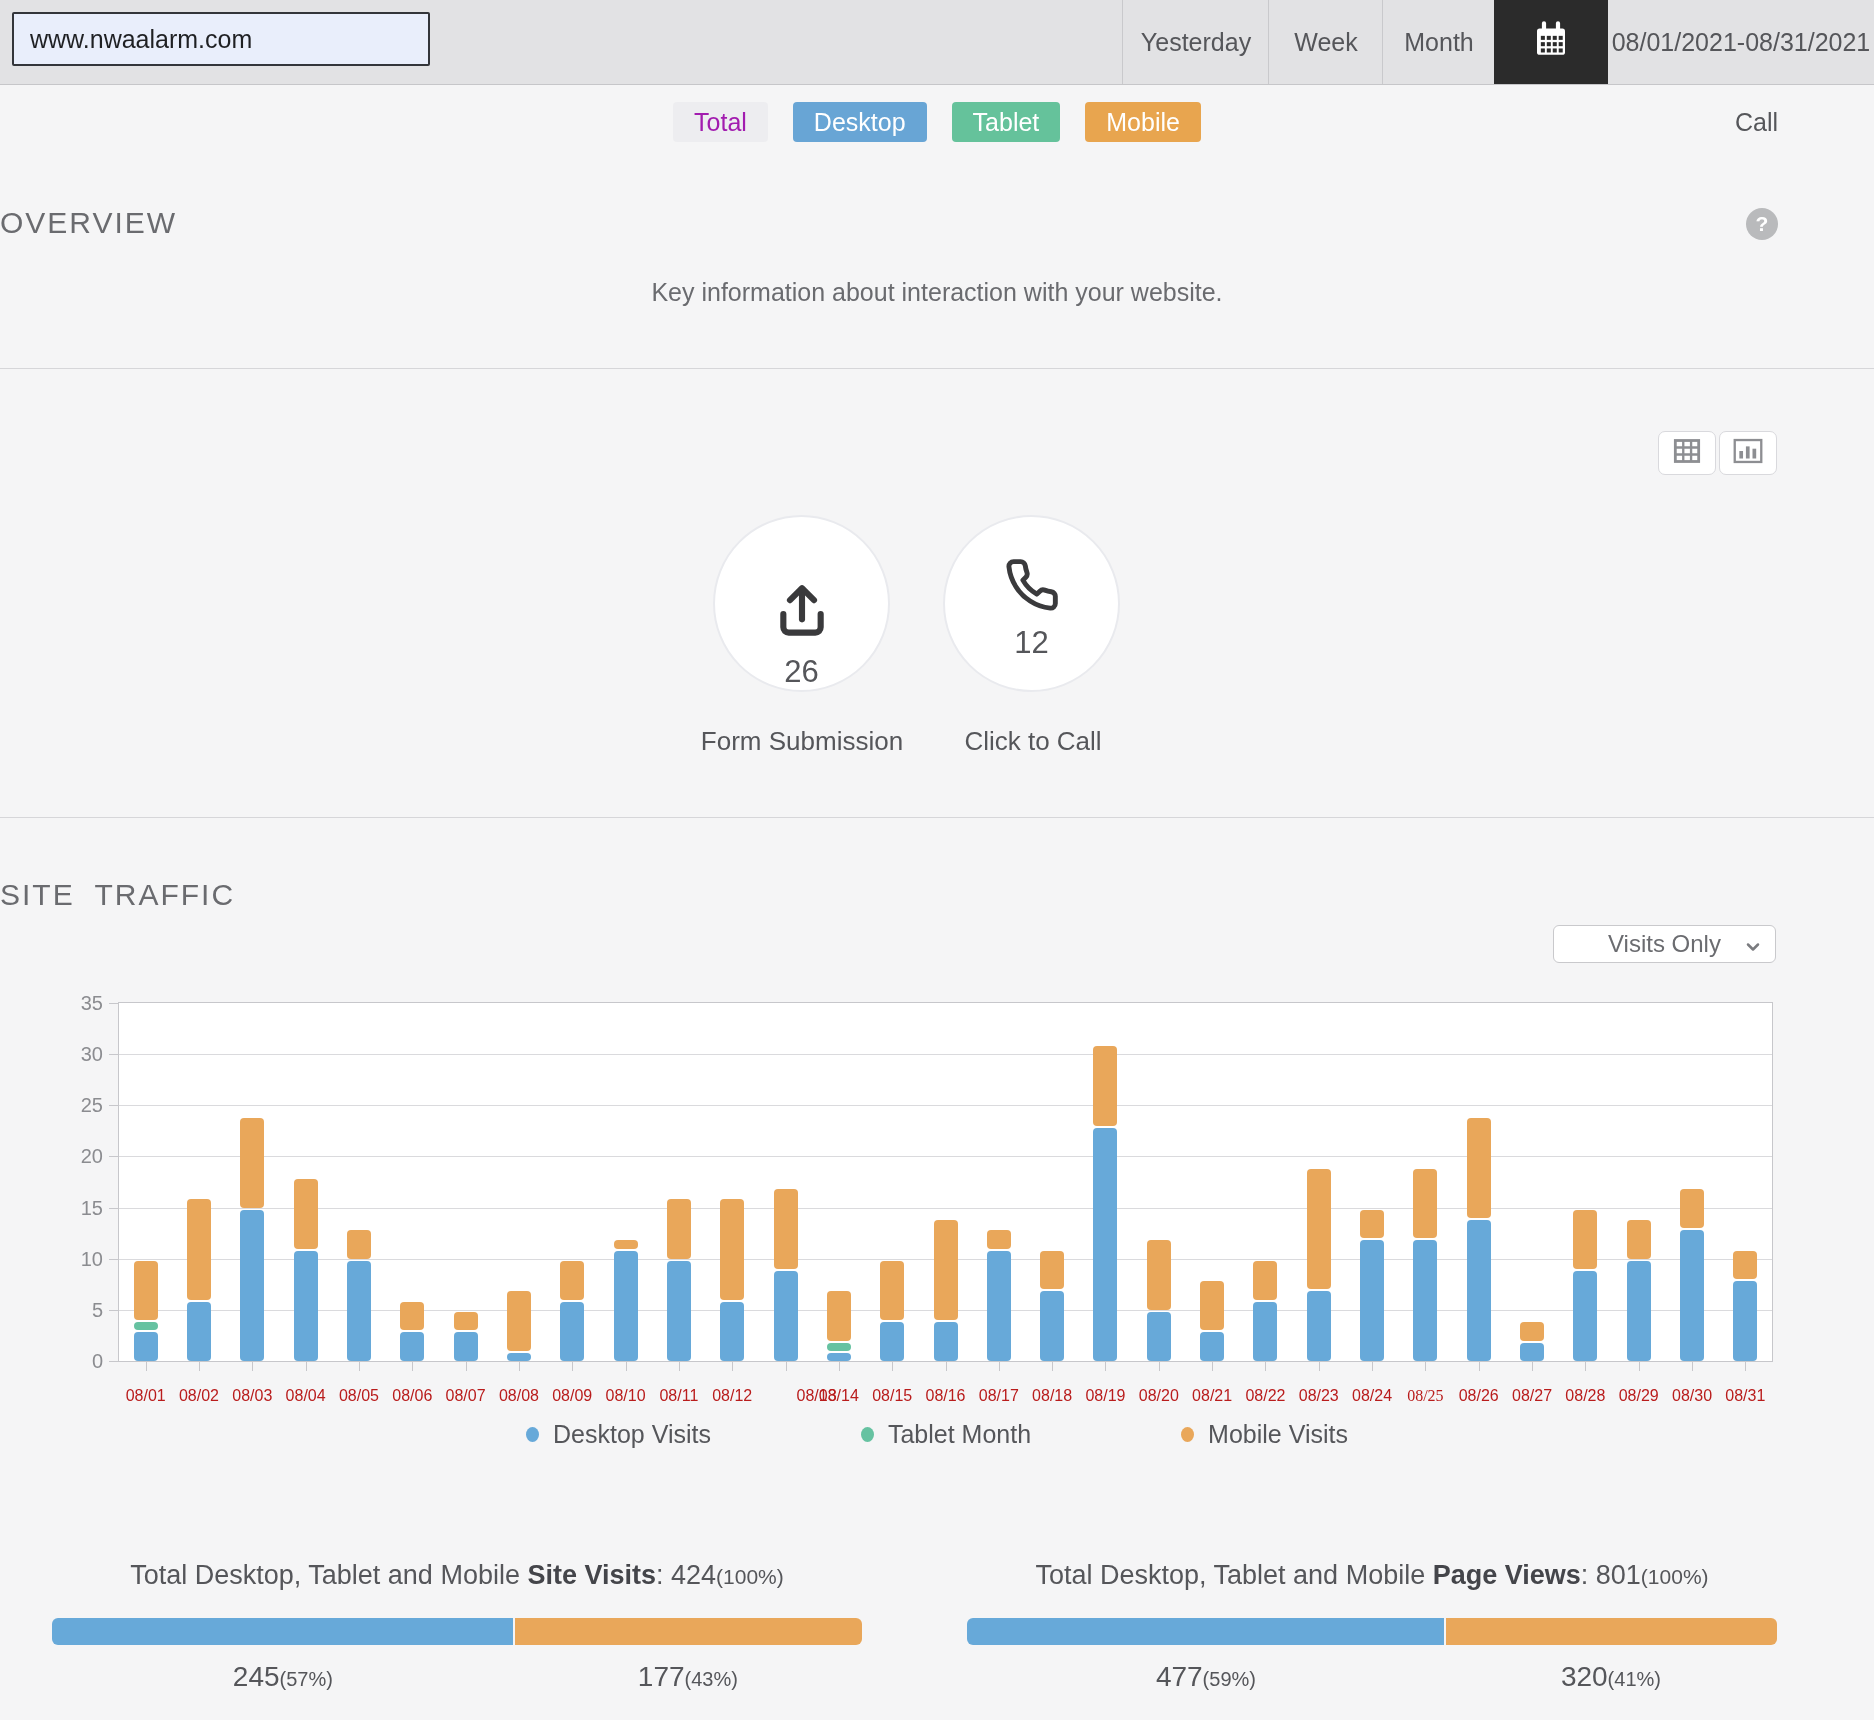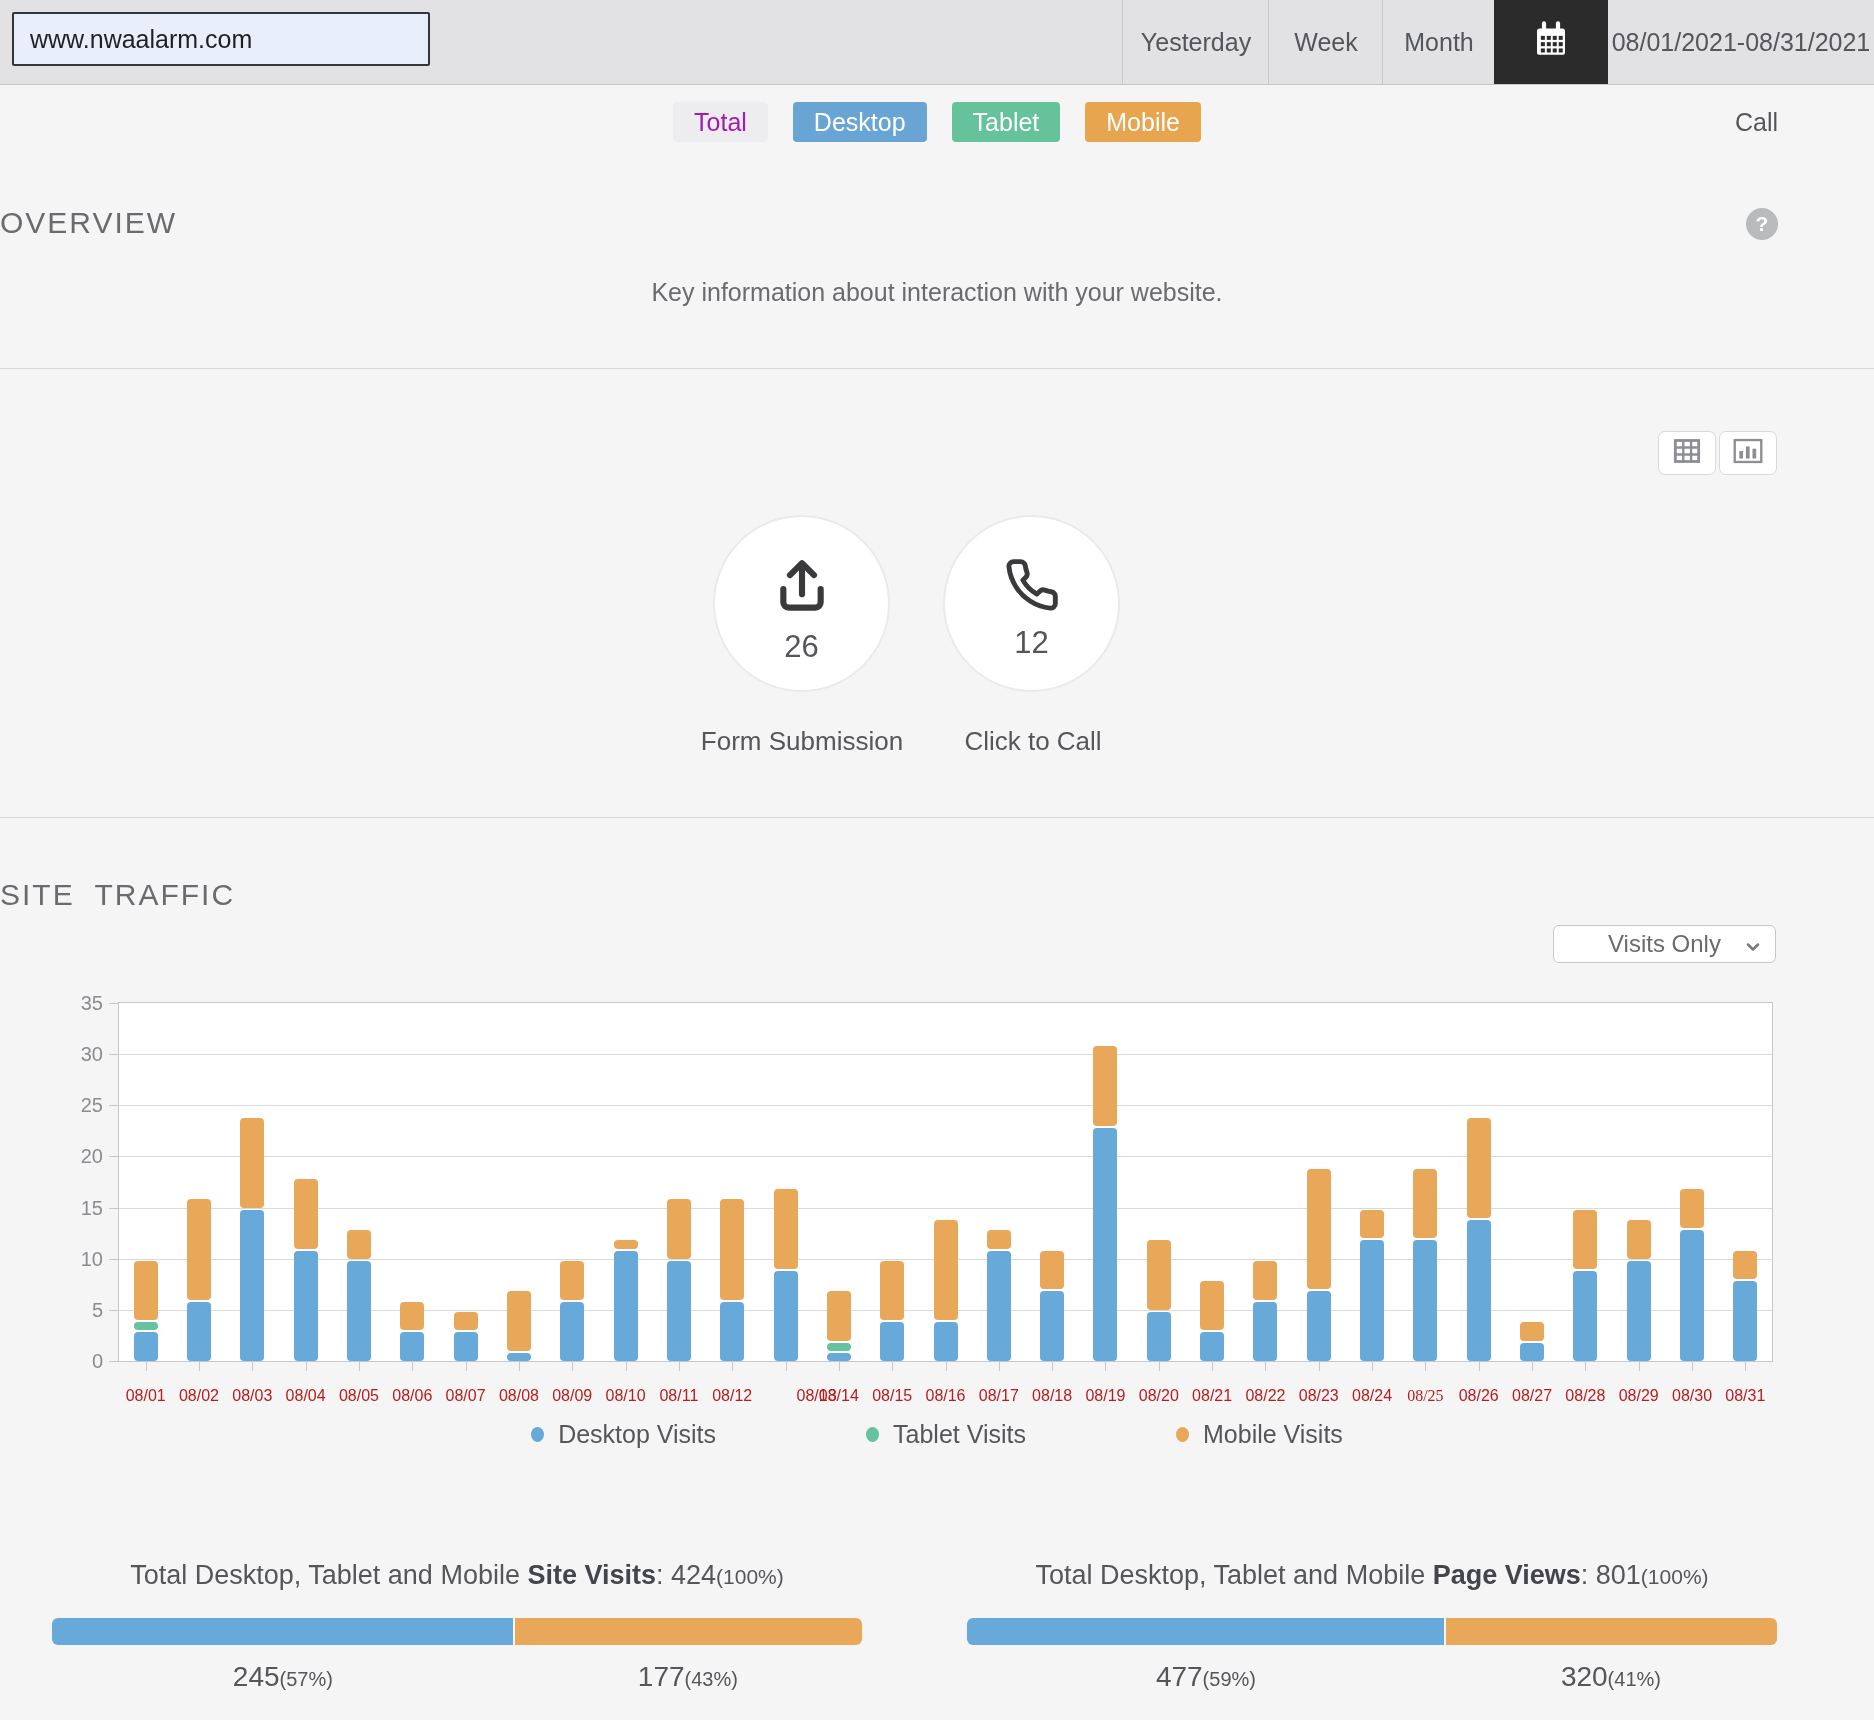--- a/index.html
+++ b/index.html
@@ -38,21 +38,21 @@
           background:#b9babc;color:#fff;font-size:21px;font-weight:bold;
           display:flex;align-items:center;justify-content:center;cursor:pointer;}
 
   
   .toggle-btn{position:absolute;top:431px;width:56px;height:42px;background:#fff;
           border:1px solid #d9d9dd;border-radius:7px;display:flex;align-items:center;justify-content:center;cursor:pointer;}
   .tg-table{left:1658px;} .tg-chart{left:1719px;}
   .stat-circle{position:absolute;top:515px;width:177px;height:177px;border-radius:50%;
           background:#fff;border:2px solid #e9eaee;box-sizing:border-box;
           display:flex;flex-direction:column;align-items:center;padding-top:36px;}
-  .circle-1{left:713px;} .circle-2{left:943px;}
+  .circle-1{left:713px;justify-content:flex-end;} .circle-2{left:943px;}
   .stat-value{font-size:31px;color:#55565a;margin-top:8px;}
   .stat-label{position:absolute;top:726px;width:340px;text-align:center;font-size:26px;color:#55565a;}
   .lab-1{left:632px;} .lab-2{left:863px;}
 
   
   .dropdown{position:absolute;left:1553px;top:925px;width:223px;height:38px;background:#fff;
           border:1px solid #c9c9cc;border-radius:6px;box-sizing:border-box;
           display:flex;align-items:center;justify-content:center;font-size:24px;color:#6b6c70;cursor:pointer;}
   .dropdown .chev{position:absolute;right:12px;top:9px;}
 
@@ -337,21 +337,21 @@
       <div class="xlabel" style="left: 1626.34px;">08/31</div>
     </div>
 
   <div class="legend-row">
     <div class="legend-item">
       <span class="legend-dot" style="background: rgb(103, 169, 217);"></span>
       <span class="legend-text">Desktop Visits</span>
     </div>
     <div class="legend-item">
       <span class="legend-dot" style="background: rgb(102, 194, 161);"></span>
-      <span class="legend-text">Tablet Visits</span>
+      <span class="legend-text">Tablet Month</span>
     </div>
     <div class="legend-item">
       <span class="legend-dot" style="background: rgb(233, 167, 90);"></span>
       <span class="legend-text">Mobile Visits</span>
     </div>
   </div>
 
   <div class="summary summary-0">
     <div class="sum-title">
       <span>Total Desktop, Tablet and Mobile </span><b>Site Visits</b><span>: </span><span class="sum-total">424</span><span class="sum-total-pct">(100%)</span>

